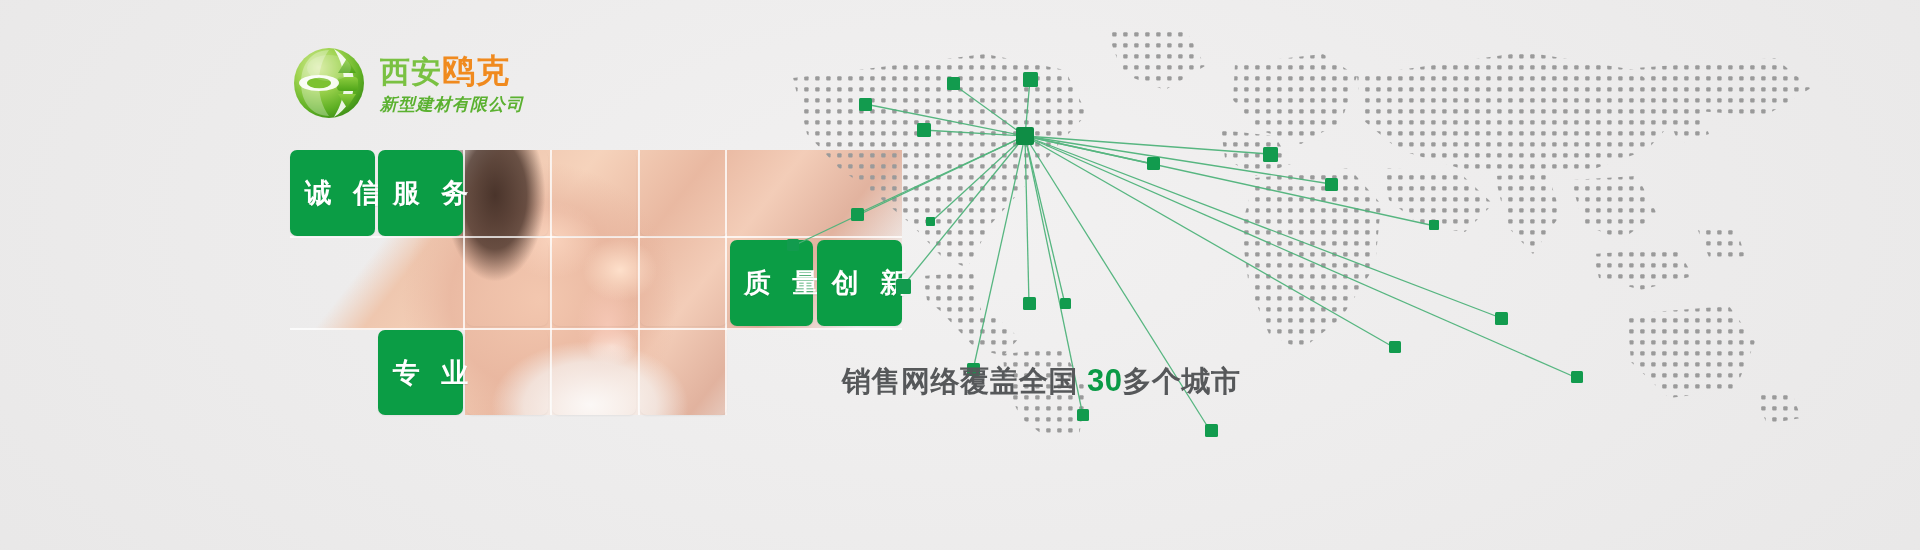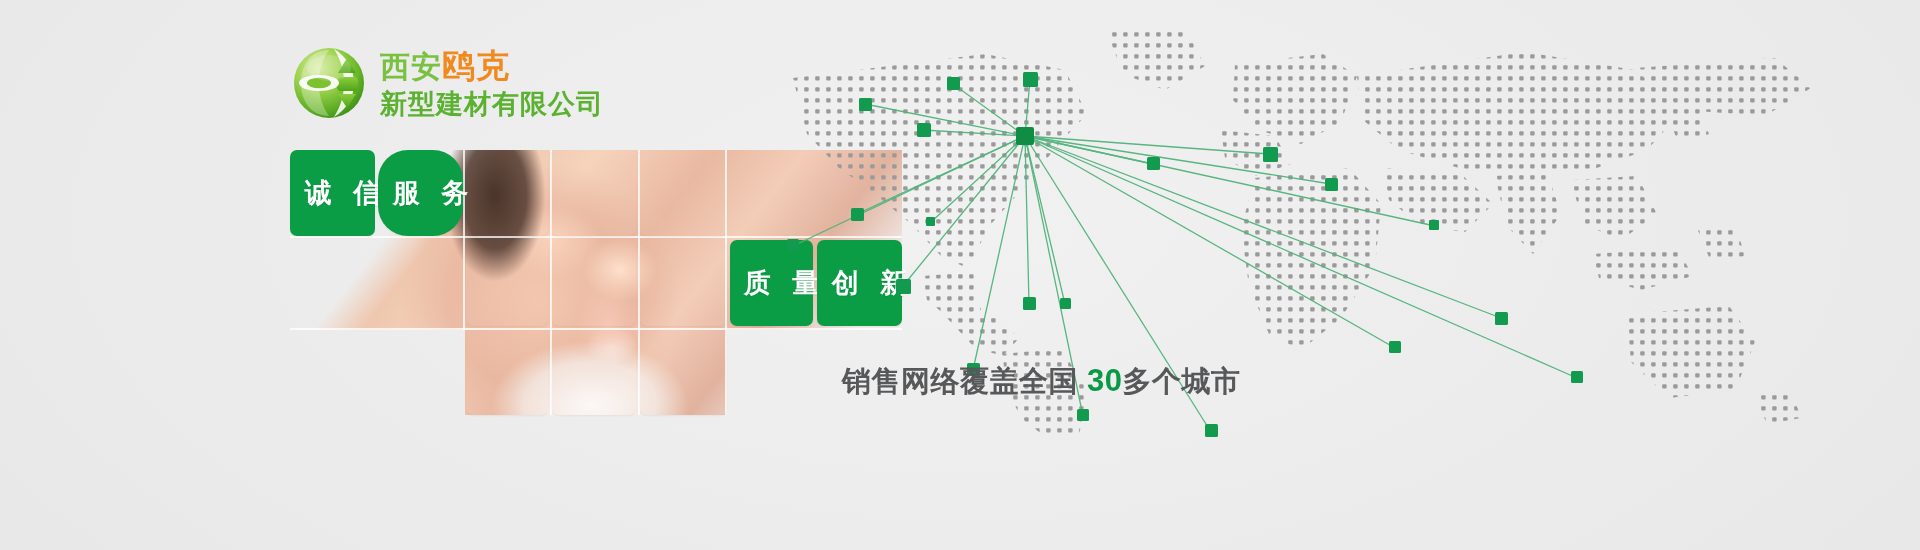--- a/index.html
+++ b/index.html
@@ -15,21 +15,21 @@
   }
 
   
   #logo{position:absolute;left:292px;top:46px;display:flex;align-items:center;gap:14px;}
   .emblem{position:relative;width:74px;height:74px;flex:0 0 74px;}
   .emblem svg{display:block;width:74px;height:74px;}
   .logo-text{display:flex;flex-direction:column;line-height:1;}
   .logo-l1{font-size:30px;font-weight:700;letter-spacing:1px;white-space:nowrap;}
   .logo-l1 .gr{color:#7ac142;}
   .logo-l1 .or{color:#f08a1e;font-size:33px;}
-  .logo-l2{font-size:27px;font-weight:700;color:#5bb130;letter-spacing:1px;margin-top:9px;white-space:nowrap;}
+  .logo-l2{font-size:17px;font-weight:700;color:#5bb130;letter-spacing:1px;margin-top:9px;white-space:nowrap;font-style:italic;}
 
   
   #mosaic{position:absolute;left:290px;top:150px;width:612px;height:265px;}
   #photoclip{
     position:absolute;left:0;top:0;width:612px;height:265px;
     clip-path:polygon(0 0,437px 0,437px 0,612px 0,612px 180px,437px 180px,437px 265px,175px 265px,175px 180px,0 180px);
   }
   .tile{
     position:absolute;background:#0b9d45;border-radius:7px;
     box-shadow:0 1px 2px rgba(0,0,0,.05);
@@ -131,37 +131,40 @@
         <i class="v" style="left:348px"></i>
         <i class="v" style="left:435px"></i>
         <i class="h" style="top:86px"></i>
         <i class="h" style="top:178px"></i>
       </div>
     </div>
 
     <div class="tile" style="left:0px;top:0px;width:85px;height:86px;">
       <span class="tlabel">诚 信</span>
     </div>
-    <div class="tile" style="left:88px;top:0px;width:85px;height:86px;border-radius:30px;">
+    <div class="tile" style="left:88px;top:0px;width:85px;height:86px;">
       <span class="tlabel">服 务</span>
     </div>
     <div class="tile" style="left:176px;top:0px;width:82px;height:86px;background:transparent;"></div>
     <div class="tile" style="left:262px;top:0px;width:84px;height:86px;background:transparent;"></div>
     <div class="tile" style="left:350px;top:0px;width:87px;height:86px;background:transparent;"></div>
 
     <div class="tile" style="left:176px;top:90px;width:82px;height:86px;background:transparent;"></div>
     <div class="tile" style="left:262px;top:90px;width:84px;height:86px;background:transparent;"></div>
     <div class="tile" style="left:350px;top:90px;width:87px;height:86px;background:transparent;"></div>
     <div class="tile" style="left:440px;top:90px;width:83px;height:86px;">
       <span class="tlabel">质 量</span>
     </div>
     <div class="tile" style="left:527px;top:90px;width:85px;height:86px;">
       <span class="tlabel">创 新</span>
     </div>
 
+    <div class="tile" style="left:88px;top:180px;width:85px;height:85px;">
+      <span class="tlabel">专 业</span>
+    </div>
     <div class="tile" style="left:176px;top:180px;width:82px;height:85px;background:transparent;"></div>
     <div class="tile" style="left:262px;top:180px;width:84px;height:85px;background:transparent;"></div>
     <div class="tile" style="left:350px;top:180px;width:87px;height:85px;background:transparent;"></div>
   </div>
 
   <div id="map">
     <svg viewBox="0 0 1180 420" xmlns="http://www.w3.org/2000/svg">
       <defs>
         <pattern id="dots" x="0" y="0" width="11" height="11" patternUnits="userSpaceOnUse">
           <rect x="3.2" y="3.2" width="4.4" height="4.4" rx="1" fill="#9a9a9a"></rect>

